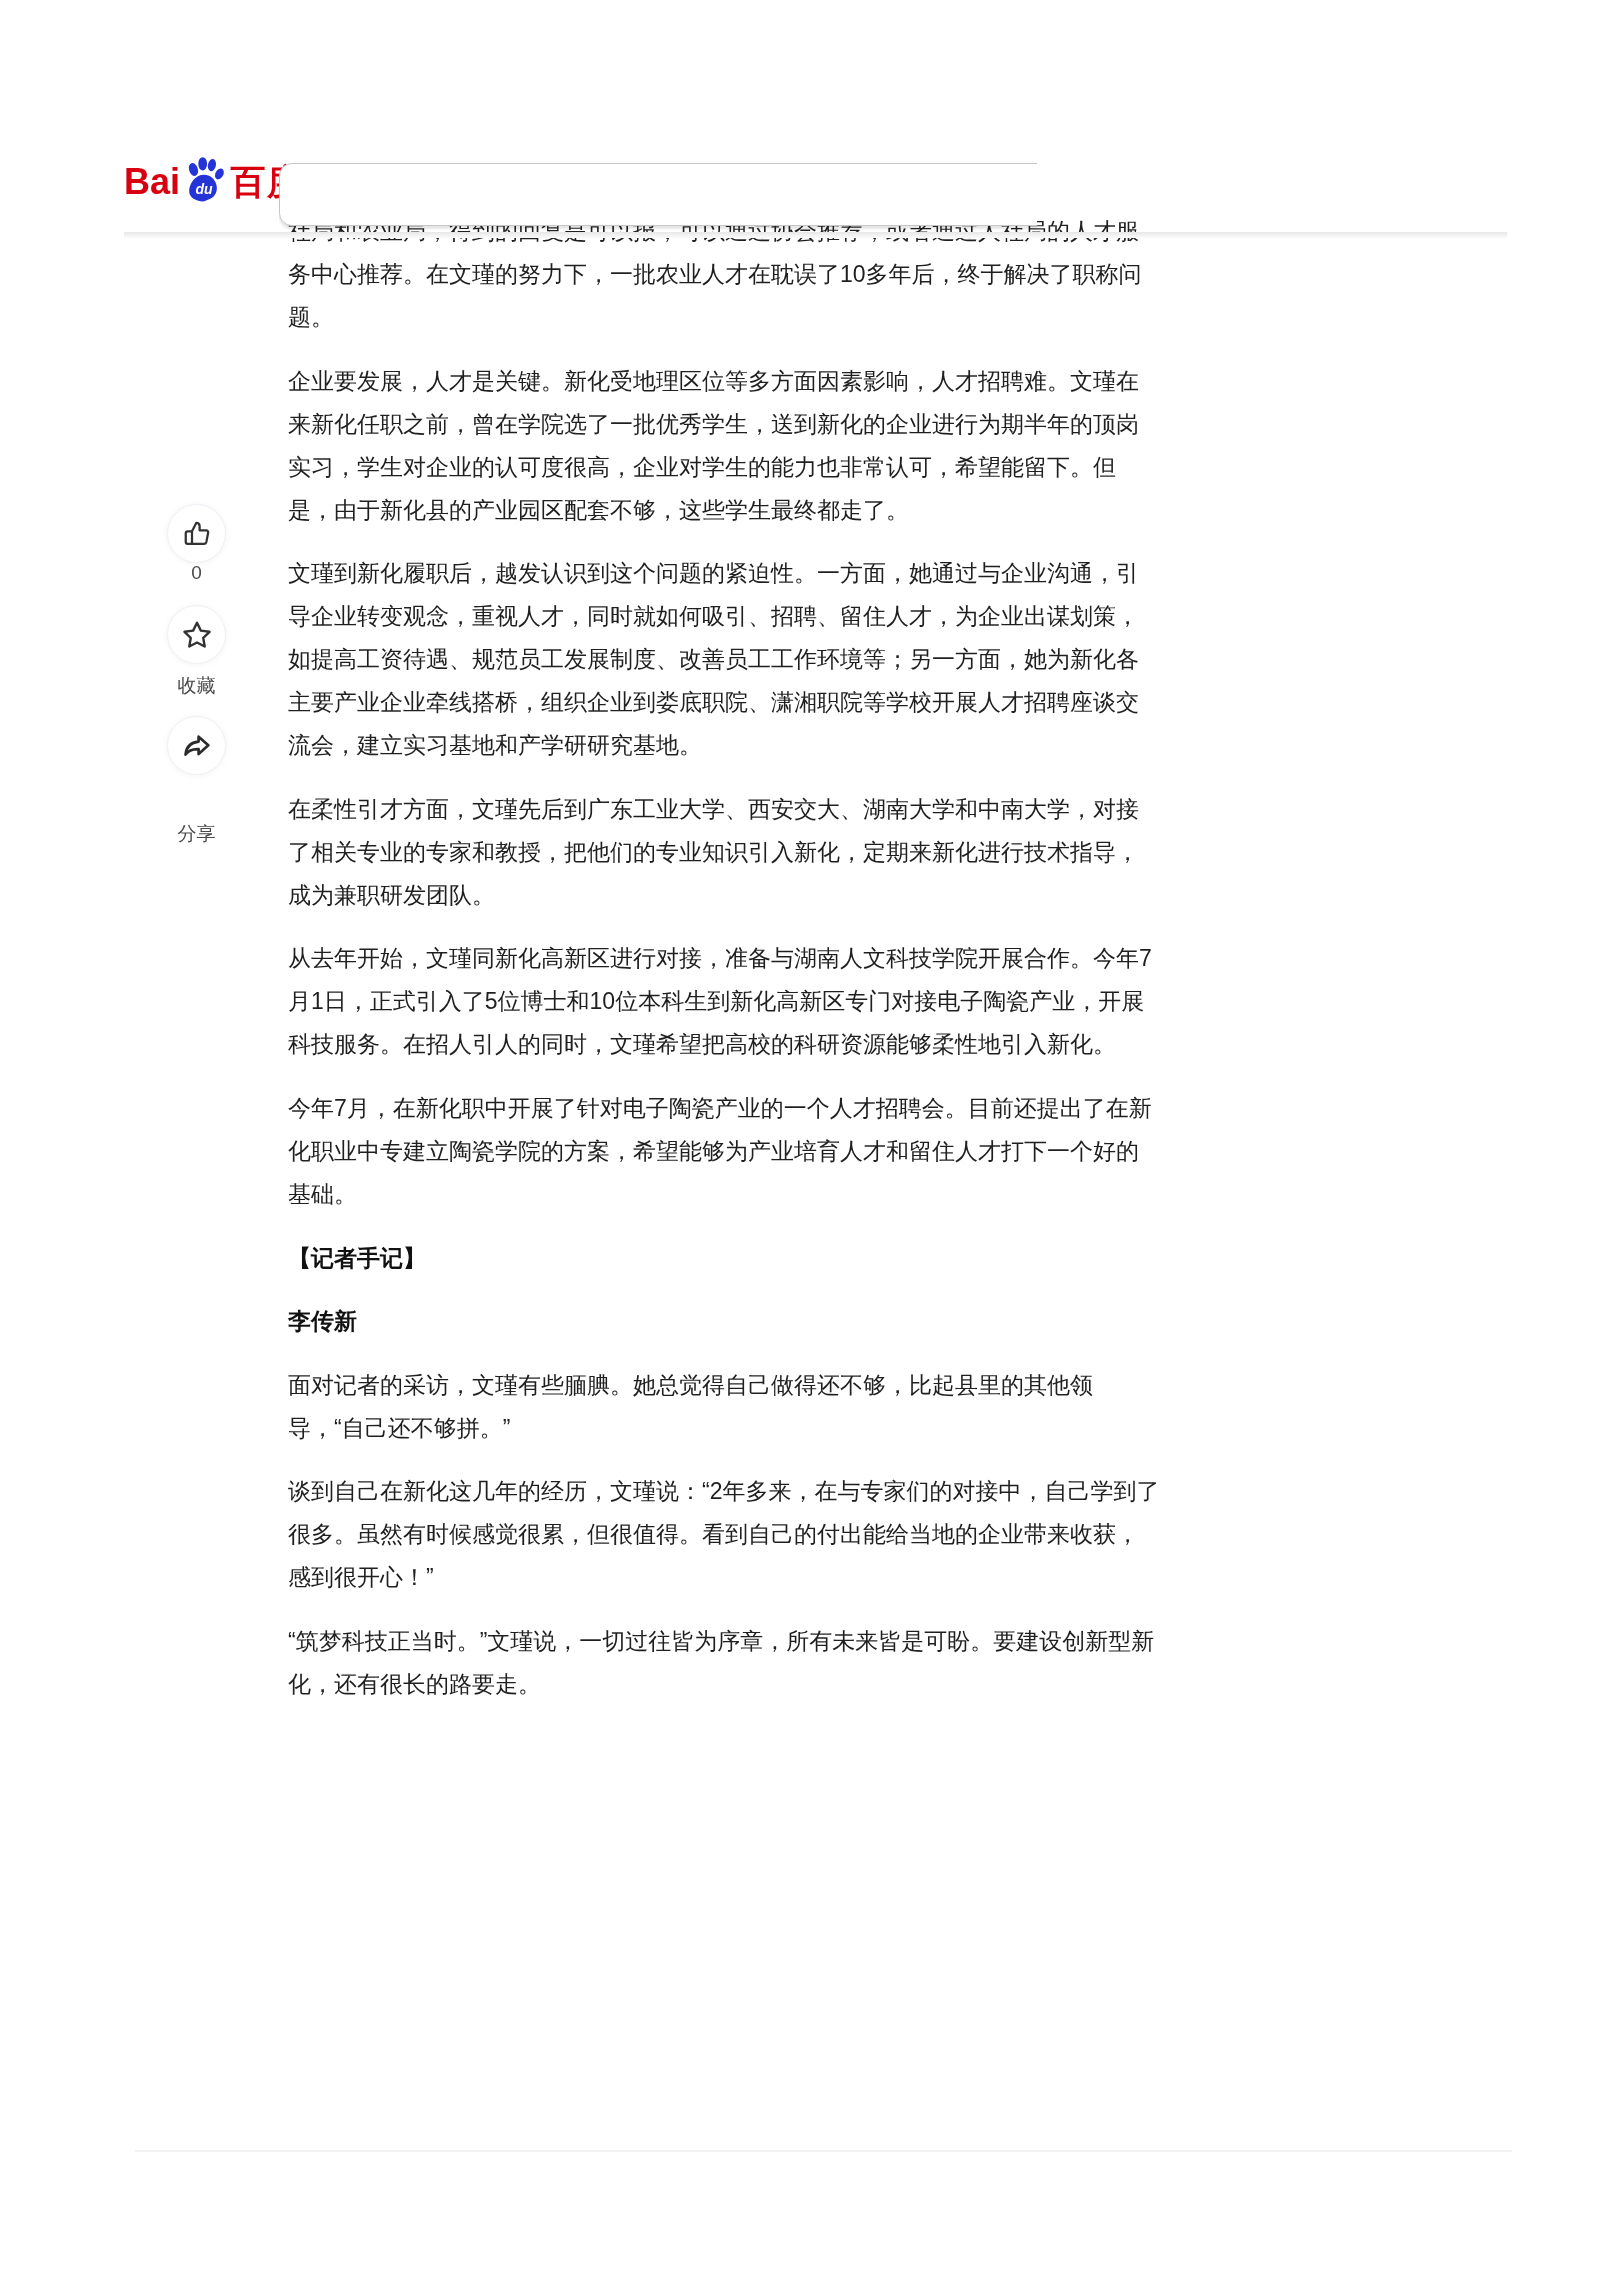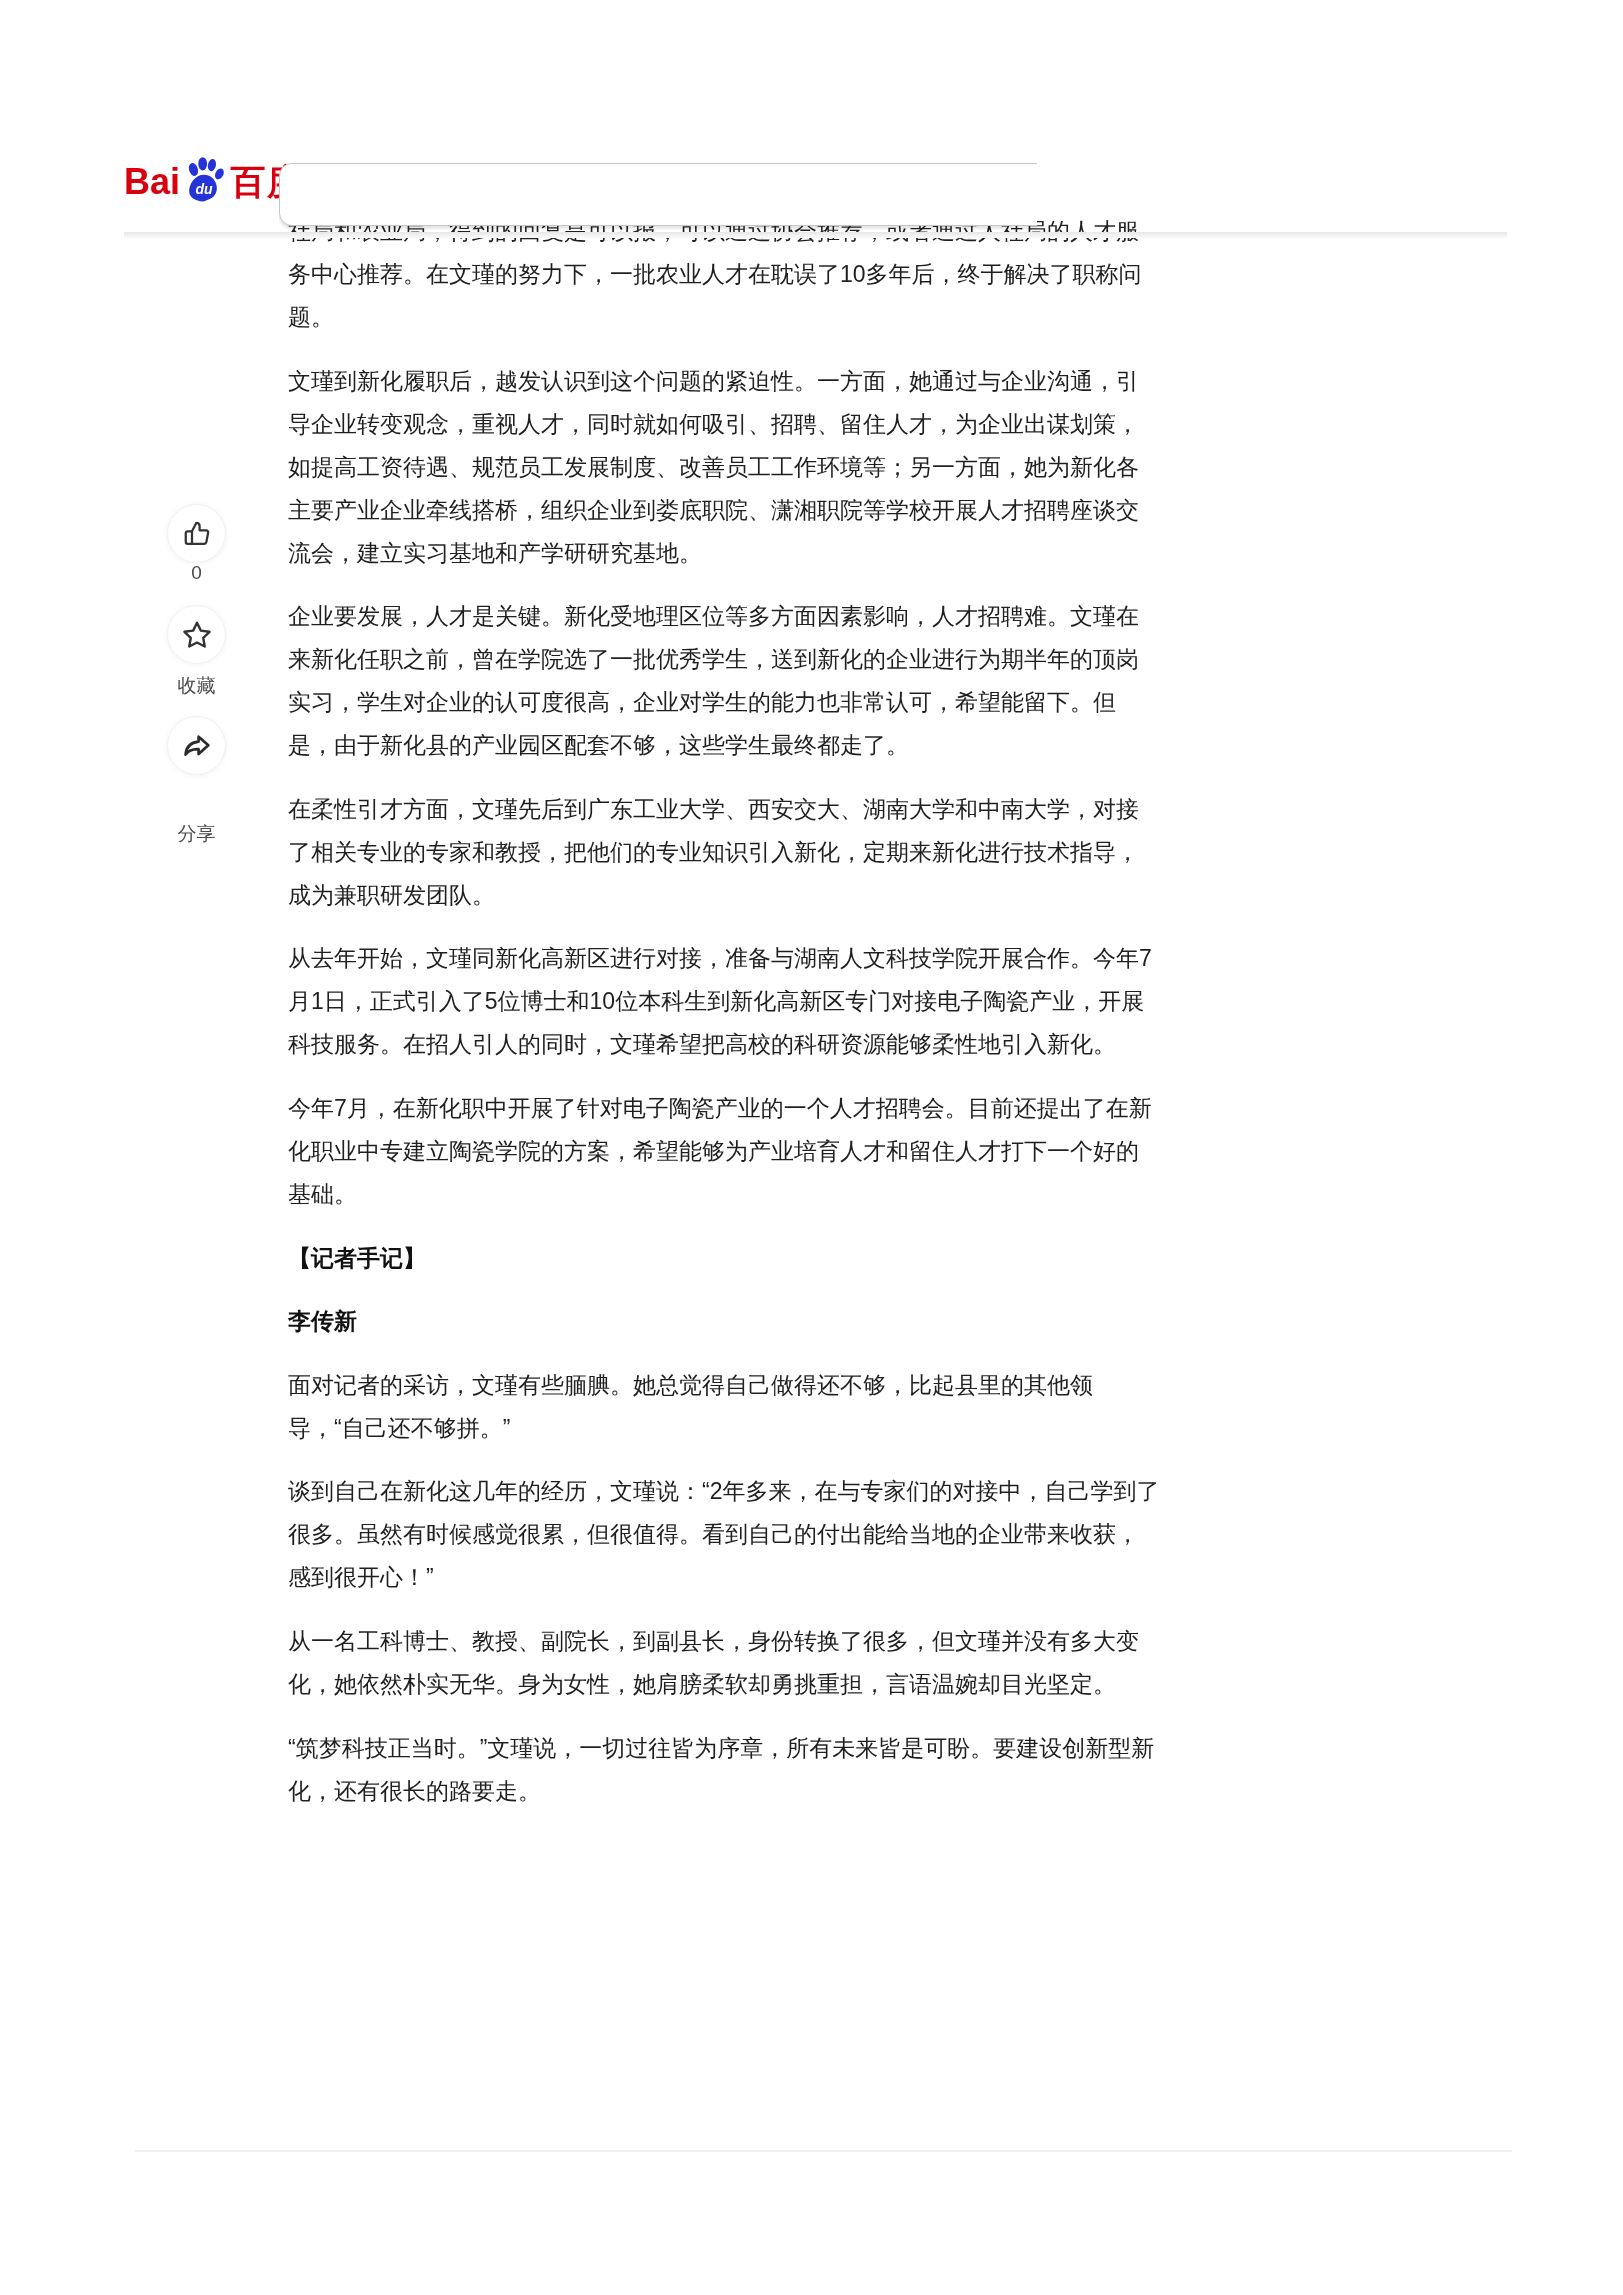--- a/index.html
+++ b/index.html
@@ -43,30 +43,29 @@
     word-break:break-all;overflow-wrap:anywhere;
   }
   #article p{margin:0 0 20.6px 0;}
   #article p.heading{font-weight:700;color:#111;}
 </style>
 </head>
 <body>
 
 <div id="article">
     <p>社局和农业局，得到的回复是可以报，可以通过协会推荐，或者通过人社局的人才服务中心推荐。在文瑾的努力下，一批农业人才在耽误了10多年后，终于解决了职称问题。</p>
+    <p>企业要发展，人才是关键。新化受地理区位等多方面因素影响，人才招聘难。文瑾在来新化任职之前，曾在学院选了一批优秀学生，送到新化的企业进行为期半年的顶岗实习，学生对企业的认可度很高，企业对学生的能力也非常认可，希望能留下。但是，由于新化县的产业园区配套不够，这些学生最终都走了。</p>
     <p>文瑾到新化履职后，越发认识到这个问题的紧迫性。一方面，她通过与企业沟通，引导企业转变观念，重视人才，同时就如何吸引、招聘、留住人才，为企业出谋划策，如提高工资待遇、规范员工发展制度、改善员工工作环境等；另一方面，她为新化各主要产业企业牵线搭桥，组织企业到娄底职院、潇湘职院等学校开展人才招聘座谈交流会，建立实习基地和产学研研究基地。</p>
-    <p>企业要发展，人才是关键。新化受地理区位等多方面因素影响，人才招聘难。文瑾在来新化任职之前，曾在学院选了一批优秀学生，送到新化的企业进行为期半年的顶岗实习，学生对企业的认可度很高，企业对学生的能力也非常认可，希望能留下。但是，由于新化县的产业园区配套不够，这些学生最终都走了。</p>
     <p>在柔性引才方面，文瑾先后到广东工业大学、西安交大、湖南大学和中南大学，对接了相关专业的专家和教授，把他们的专业知识引入新化，定期来新化进行技术指导，成为兼职研发团队。</p>
     <p>从去年开始，文瑾同新化高新区进行对接，准备与湖南人文科技学院开展合作。今年7月1日，正式引入了5位博士和10位本科生到新化高新区专门对接电子陶瓷产业，开展科技服务。在招人引人的同时，文瑾希望把高校的科研资源能够柔性地引入新化。</p>
     <p>今年7月，在新化职中开展了针对电子陶瓷产业的一个人才招聘会。目前还提出了在新化职业中专建立陶瓷学院的方案，希望能够为产业培育人才和留住人才打下一个好的基础。</p>
     <p class="heading">【记者手记】</p>
     <p class="heading">李传新</p>
     <p>面对记者的采访，文瑾有些腼腆。她总觉得自己做得还不够，比起县里的其他领导，“自己还不够拼。”</p>
     <p>谈到自己在新化这几年的经历，文瑾说：“2年多来，在与专家们的对接中，自己学到了很多。虽然有时候感觉很累，但很值得。看到自己的付出能给当地的企业带来收获，感到很开心！”</p>
-    <p>从一名工科博士、教授、副院长，到副县长，身份转换了很多，但文瑾并没有多大变化，她依然朴实无华。身为女性，她肩膀柔软却勇挑重担，言语温婉却目光坚定。</p>
     <p>“筑梦科技正当时。”文瑾说，一切过往皆为序章，所有未来皆是可盼。要建设创新型新化，还有很长的路要走。</p>
   </div>
 
 <button class="rail-btn" style="top:504px">
   <svg width="30" height="30" viewBox="0 0 24 24" fill="none" stroke="#333333" stroke-width="1.8" stroke-linecap="round" stroke-linejoin="round">
     <path d="M14.1 9h5.2c1 0 1.8 1 1.6 2l-1.4 7.3c-.2.9-1 1.6-1.9 1.6H8V9.8L11.5 3c1.5 0 2.6 1.2 2.6 2.7V9z"></path>
     <path d="M8 9.8H4.6c-.9 0-1.6.7-1.6 1.6v7c0 .9.7 1.5 1.6 1.5H8"></path>
   </svg>
 </button>
 <div class="rail-label" style="top:561px">0</div>

